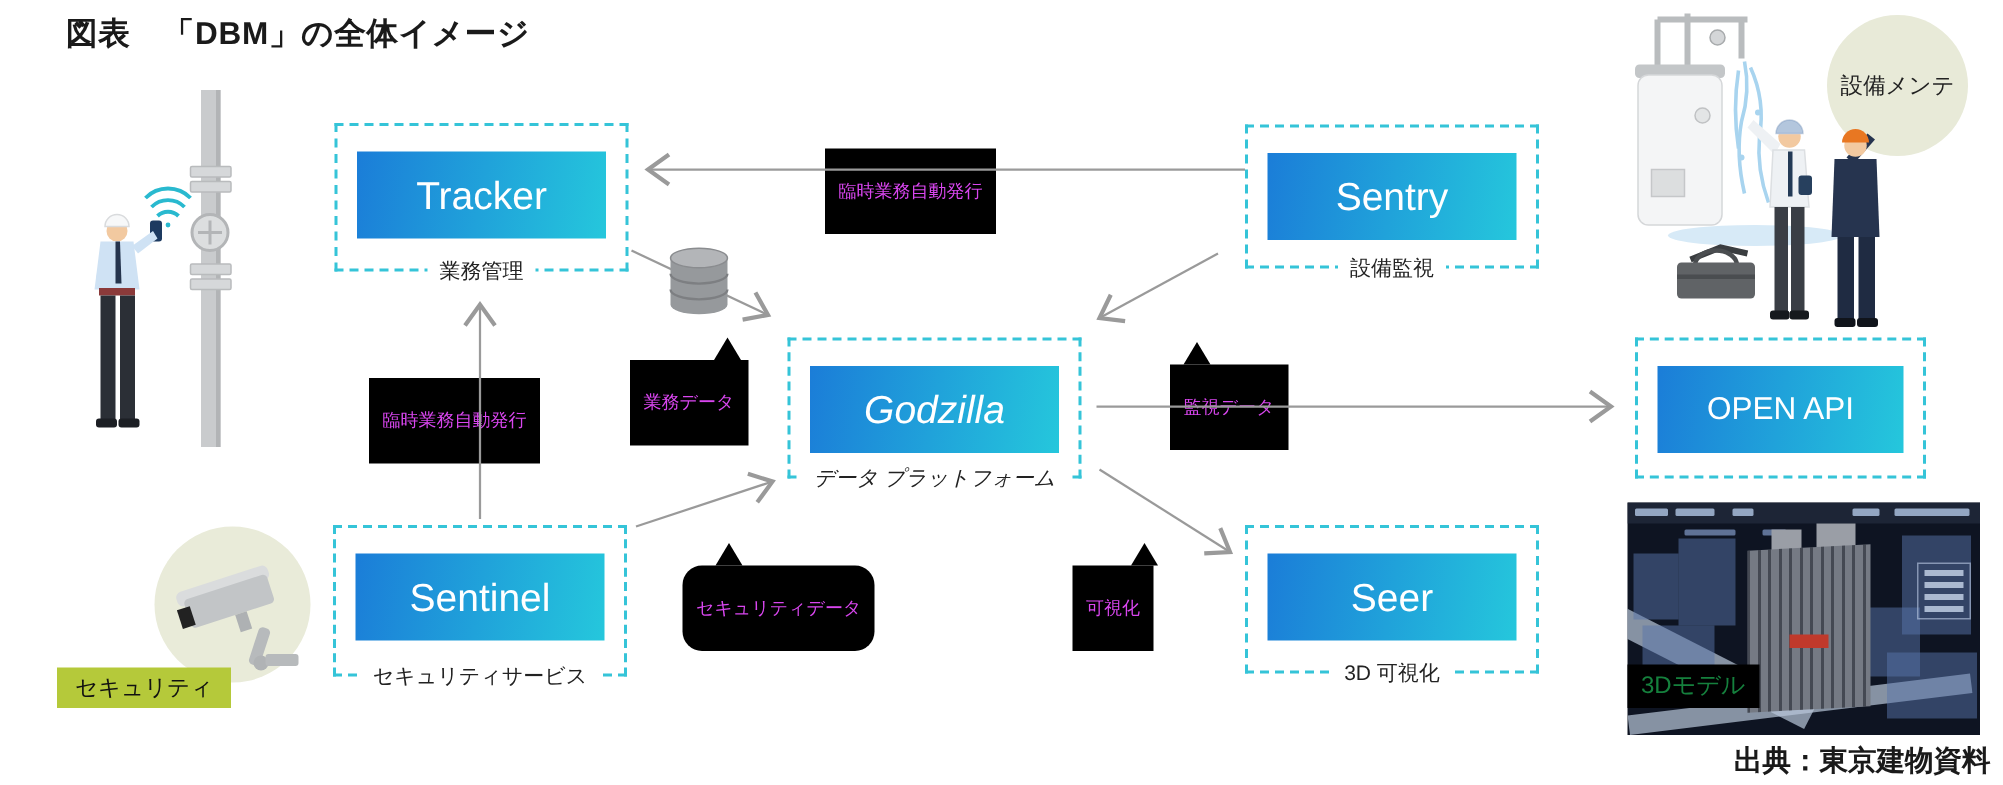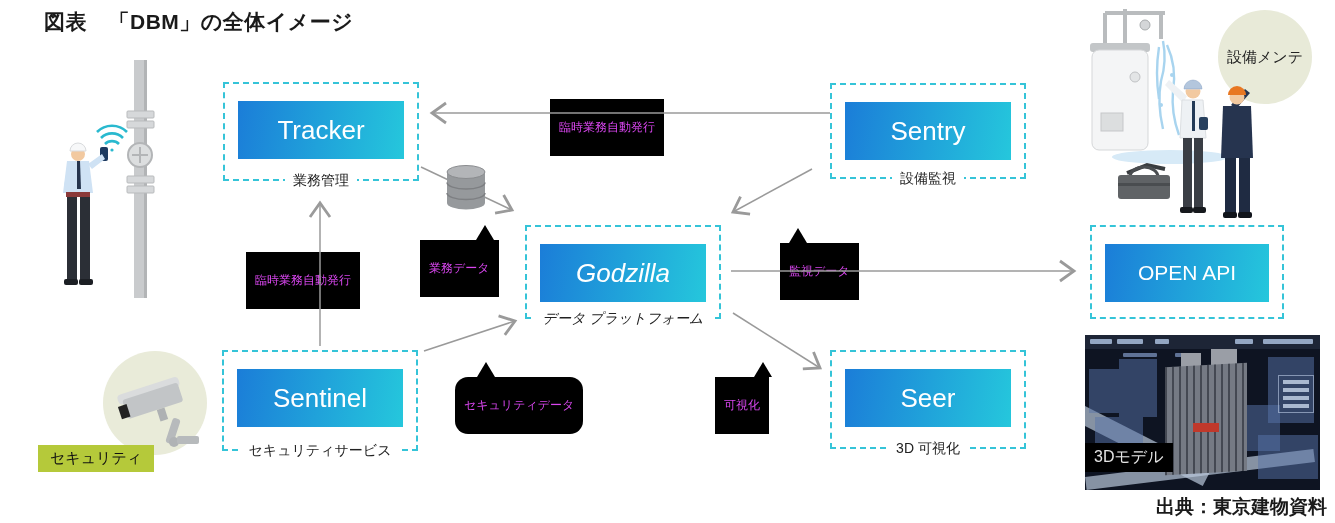--- a/index.html
+++ b/index.html
@@ -21,21 +21,21 @@
           padding:20px 9px;white-space:nowrap;}
   .bubble::before{content:"";position:absolute;top:-15px;left:var(--tx,40%);
           border:9px solid transparent;border-bottom:15px solid #000;border-top:none;}
 
   
   .scene-circle{position:absolute;border-radius:50%;background:#e8ead8;
           display:flex;align-items:center;justify-content:center;
           font-size:15px;color:#222;}
   .green-label{position:absolute;background:#b5c93a;color:#111;font-size:15px;
           padding:4px 12px;}
-  .black-label{position:absolute;background:#000;color:#e5e5e5;font-size:16px;
+  .black-label{position:absolute;background:#000;color:#15803d;font-size:16px;
           padding:4px 9px;}
 
   .arrows{position:absolute;left:0;top:0;z-index:3;pointer-events:none;}
   .scene{position:absolute;z-index:4;}
 
   
   .panel3d{position:absolute;left:1085px;top:335px;width:235px;height:155px;
            background:#0e1422;overflow:hidden;}
   .p3-toolbar{position:absolute;left:0;top:0;right:0;height:14px;background:#1d2536;}
   .p3-dash{position:absolute;background:#93a6c2;border-radius:1px;height:5px;top:4px;}

